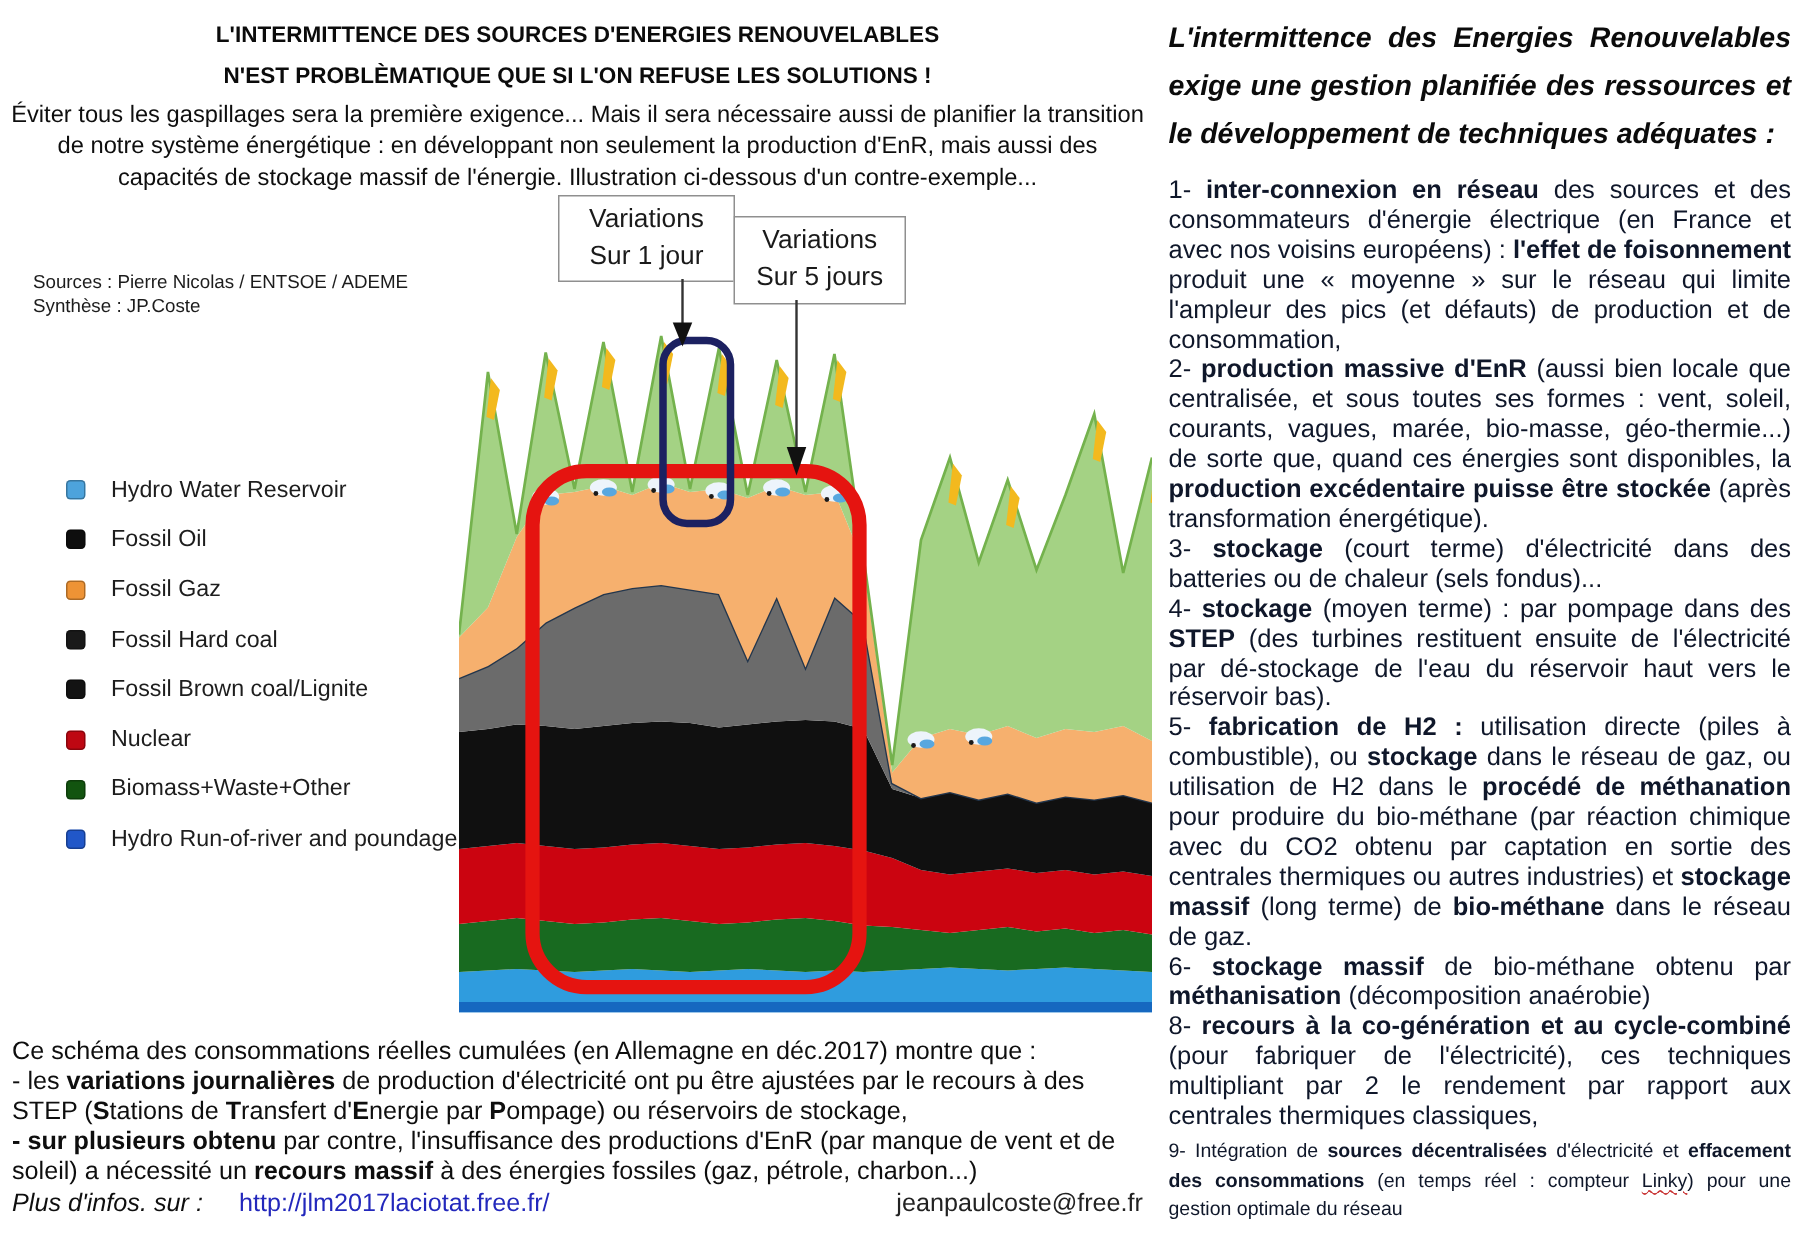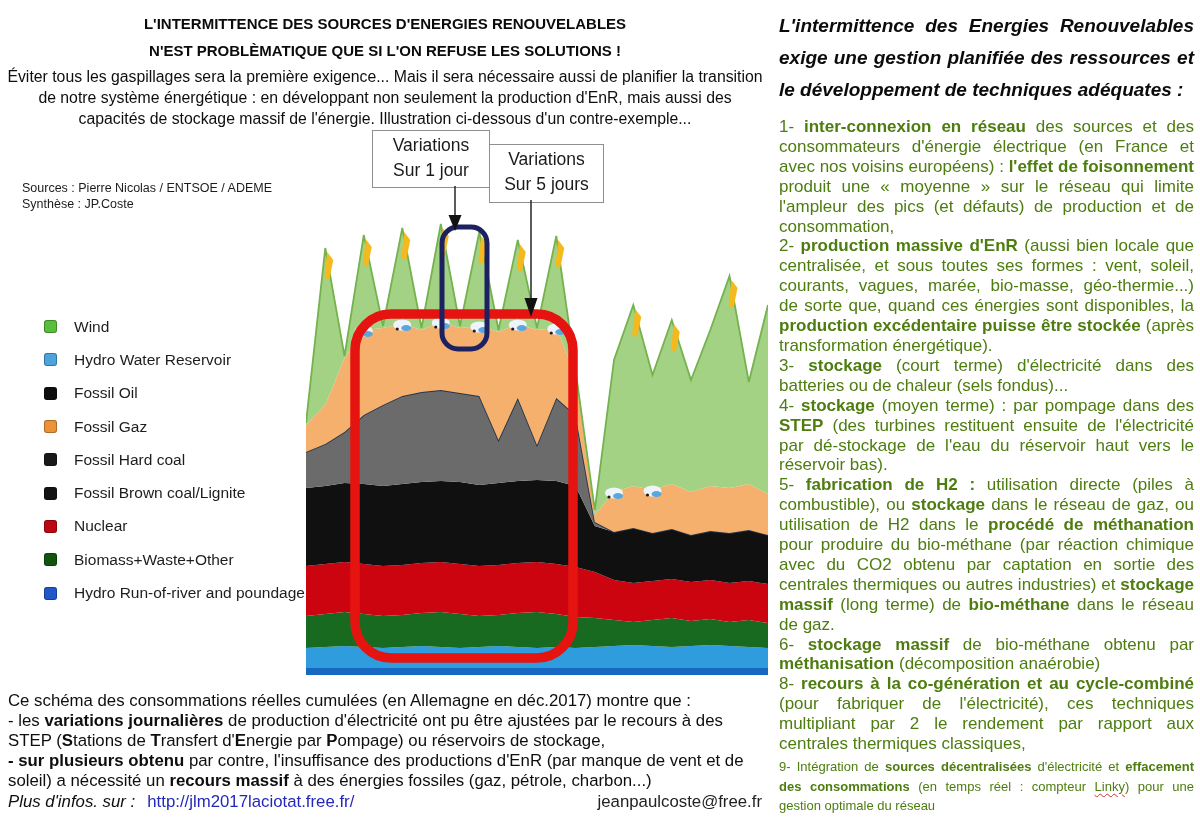--- a/index.html
+++ b/index.html
@@ -25,27 +25,27 @@
   .swatch{width:13px;height:13px;border-radius:3px;margin-right:17px;flex:0 0 13px;
           box-shadow:inset 0 0 0 1px rgba(0,0,0,0.28);}
   .legend-label{font-size:15.5px;color:#1d1d1d;white-space:nowrap;}
 
   .chart{position:absolute;left:306px;top:210px;width:462px;height:465px;z-index:1;}
   .chart svg{display:block;}
 
   .caption{position:absolute;left:8px;top:691px;width:744px;font-size:16.8px;line-height:20px;color:#0e0e0e;}
   .footer-row{display:flex;align-items:flex-end;margin-top:1px;width:756px;}
   .more{font-style:italic;}
-  .link{color:#2328bc;margin-left:12px;text-decoration:none;cursor:pointer;}
+  .link{color:#2328bc;margin-left:24px;text-decoration:none;cursor:pointer;}
   .email{margin-left:auto;color:#222;margin-right:2px;}
 
   .right-col{position:absolute;left:779px;top:10px;width:415px;}
   .r-heading{font-size:19px;font-weight:bold;font-style:italic;line-height:32px;
              text-align:justify;color:#0b0b0b;}
-  .r-items{margin-top:11px;font-size:17px;line-height:19.9px;text-align:justify;color:#4d7c0f;}
+  .r-items{margin-top:11px;font-size:17px;line-height:19.9px;text-align:justify;color:#0f172a;}
   .r-item.small{font-size:13px;line-height:19.5px;margin-top:3px;}
 </style>
 </head>
 <body>
 
 <div class="page">
 
   <div class="title">
     <div>L'INTERMITTENCE DES SOURCES D'ENERGIES RENOUVELABLES</div>
     <div>N'EST PROBLÈMATIQUE QUE SI L'ON REFUSE LES SOLUTIONS !</div>
@@ -70,24 +70,20 @@
   <svg class="arrow" style="left:447px;top:186px" width="16" height="46">
     <line x1="8" y1="0" x2="8" y2="30" stroke="#333" stroke-width="1.6"></line>
     <polygon points="1.5,29 14.5,29 8,45" fill="#111"></polygon>
   </svg>
   <svg class="arrow" style="left:523px;top:200px" width="16" height="118">
     <line x1="8" y1="0" x2="8" y2="99" stroke="#333" stroke-width="1.6"></line>
     <polygon points="1.5,98 14.5,98 8,117" fill="#111"></polygon>
   </svg>
 
   <div class="legend" id="legend">
-      <div class="legend-row">
-        <span class="swatch" style="background: rgb(88, 190, 60);"></span>
-        <span class="legend-label">Wind</span>
-      </div>
       <div class="legend-row">
         <span class="swatch" style="background: rgb(77, 163, 220);"></span>
         <span class="legend-label">Hydro Water Reservoir</span>
       </div>
       <div class="legend-row">
         <span class="swatch" style="background: rgb(14, 14, 14);"></span>
         <span class="legend-label">Fossil Oil</span>
       </div>
       <div class="legend-row">
         <span class="swatch" style="background: rgb(238, 147, 53);"></span>

